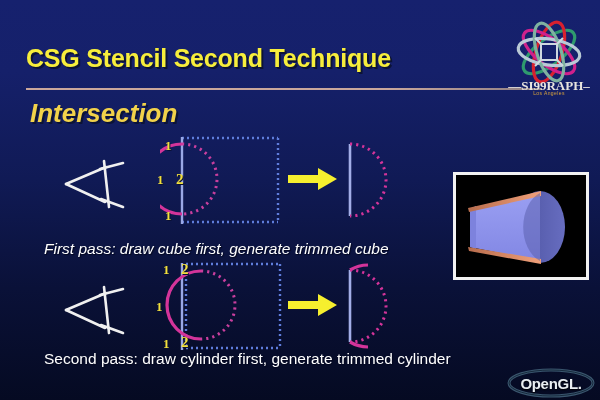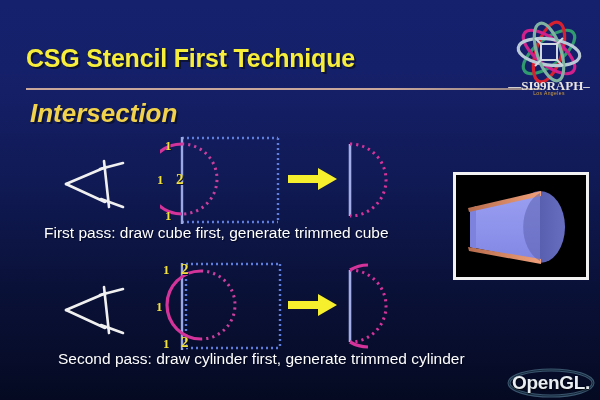--- a/index.html
+++ b/index.html
@@ -67,30 +67,30 @@
   }
   .render-inner{position:absolute;inset:0;}
 
   
   .ogl{
     position:absolute;left:505px;top:368px;width:92px;height:30px;
   }
   .ogl-text{
     position:absolute;left:0;top:0;width:92px;height:30px;
     display:flex;align-items:center;justify-content:center;
-    font-size:19px;font-weight:bold;color:#e9eef2;letter-spacing:-0.3px;
+    font-size:15px;font-weight:bold;color:#e9eef2;letter-spacing:-0.3px;
     text-shadow:0 1px 2px #000;
   }
 </style>
 </head>
 <body>
 
 <div id="slide">
 
-  <div class="title">CSG Stencil First Technique</div>
+  <div class="title">CSG Stencil Second Technique</div>
   <div class="title-rule"></div>
   <div class="subtitle">Intersection</div>
 
   <div class="sig-logo">
     <svg width="88" height="82" viewBox="0 0 88 82">
       <g fill="none" stroke-width="3.2">
         <ellipse cx="44" cy="38" rx="31" ry="13" stroke="#2f9b6e" transform="rotate(-38 44 38)"></ellipse>
         <ellipse cx="44" cy="38" rx="31" ry="13" stroke="#d8202f" transform="rotate(-72 44 38)"></ellipse>
         <ellipse cx="44" cy="38" rx="31" ry="13" stroke="#d0208c" transform="rotate(38 44 38)"></ellipse>
         <ellipse cx="44" cy="38" rx="31" ry="13" stroke="#b9c9d6" transform="rotate(8 44 38)"></ellipse>
@@ -141,21 +141,21 @@
 
     <svg class="arrow" style="left:288px;top:35px;" width="50" height="24" viewBox="0 0 50 24">
       <path d="M0 8 L30 8 L30 1 L49 12 L30 23 L30 16 L0 16 Z" fill="#f6ef2e"></path>
     </svg>
 
     <svg style="position:absolute;left:330px;top:0px;" width="100" height="100" viewBox="0 0 100 100">
       <path d="M20 12 L20 84" stroke="#a3aee8" stroke-width="2.6" fill="none"></path>
       <path d="M20 12 A36 36 0 1 1 20 84" stroke="#d4349a" stroke-width="3" stroke-dasharray="2.2 4" fill="none"></path>
     </svg>
 
-    <div class="caption" style="left:44px;top:92px;">First pass: draw cube first, generate trimmed cube</div>
+    <div class="caption" style="left:44px;top:108px;font-style:italic;">First pass: draw cube first, generate trimmed cube</div>
   </div>
 
   <div class="row" style="top:258px;">
 
     <svg class="eye" style="left:60px;top:25px;" width="68" height="56" viewBox="0 0 68 56">
       <g stroke="#f0f0f0" stroke-width="2.6" fill="none" stroke-linecap="round">
         <path d="M6 27 L46 10"></path>
         <path d="M6 27 L45 45"></path>
         <path d="M44 4 L49 50"></path>
         <path d="M40 12 L63 6"></path>
@@ -187,21 +187,21 @@
       <path d="M0 8 L30 8 L30 1 L49 12 L30 23 L30 16 L0 16 Z" fill="#f6ef2e"></path>
     </svg>
 
     <svg style="position:absolute;left:330px;top:0px;" width="100" height="100" viewBox="0 0 100 100">
       <path d="M20 12 L20 84" stroke="#a3aee8" stroke-width="2.6" fill="none"></path>
       <path d="M20 12 A36 36 0 1 1 20 84" stroke="#d4349a" stroke-width="3" stroke-dasharray="2.2 4" fill="none"></path>
       <path d="M20 12 A36 36 0 0 1 38 7" stroke="#d4349a" stroke-width="3.2" fill="none"></path>
       <path d="M20 84 A36 36 0 0 0 38 89" stroke="#d4349a" stroke-width="3.2" fill="none"></path>
     </svg>
 
-    <div class="caption" style="left:44px;top:92px;margin-left:14px;">Second pass: draw cylinder first, generate trimmed cylinder</div>
+    <div class="caption" style="left:44px;top:92px;">Second pass: draw cylinder first, generate trimmed cylinder</div>
   </div>
 
   <div class="render-frame">
     <svg class="render-inner" width="130" height="102" viewBox="0 0 130 102">
       <rect x="0" y="0" width="130" height="102" fill="#000000"></rect>
       <defs>
         <linearGradient id="bodyG" x1="0" y1="0" x2="0" y2="1">
           <stop offset="0" stop-color="#9a9ff2"></stop>
           <stop offset="1" stop-color="#8287e4"></stop>
         </linearGradient>

